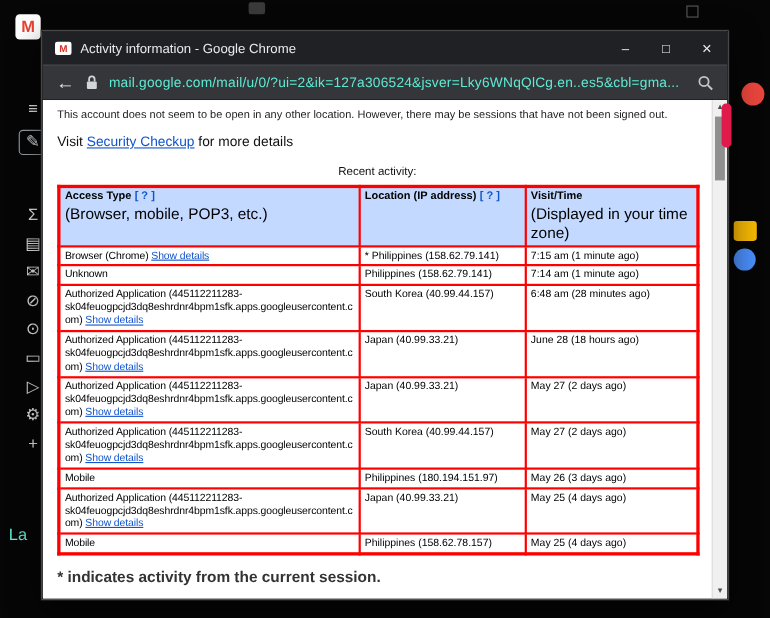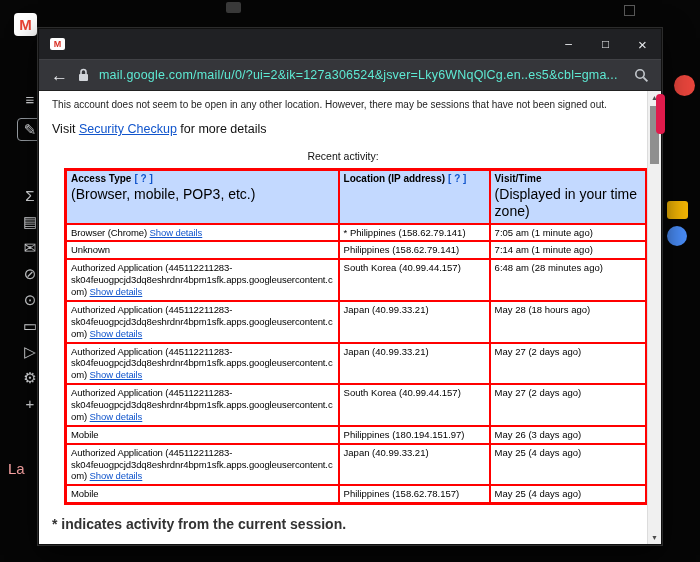--- a/index.html
+++ b/index.html
@@ -20,21 +20,21 @@
   .top-chip { position: absolute; left: 226px; top: 2px; width: 15px; height: 11px; background: #3a3a3a; border-radius: 2px; }
   .top-right-frag { position: absolute; left: 624px; top: 5px; width: 11px; height: 11px; border: 1px solid #5a5a5a; }
   .left-rail {
     position: absolute; left: 12px; top: 92px; width: 36px;
     display: flex; flex-direction: column; align-items: center; row-gap: 11px;
     color: #e8eaed; font-size: 15px; z-index: 0;
   }
   .rail-icon { line-height: 1; }
   .rail-icon.boxed { border: 1px solid #9aa0a6; border-radius: 4px; padding: 3px 6px; }
   .rail-icon.gap-top { margin-top: 36px; }
-  .partial-label { position: absolute; left: 8px; top: 460px; color: #fca5a5; font-size: 15px; }
+  .partial-label { position: absolute; left: 8px; top: 478px; color: #5eead4; font-size: 15px; }
   .chip { position: absolute; }
   .red-dot { left: 674px; top: 75px; width: 21px; height: 21px; border-radius: 50%; }
   .yellow-chip { left: 667px; top: 201px; width: 21px; height: 18px; border-radius: 3px; }
   .blue-chip { left: 667px; top: 226px; width: 20px; height: 20px; border-radius: 50%; }
   .pink-bar { left: 656px; top: 94px; width: 9px; height: 40px; border-radius: 4px; z-index: 6; }
 
   
   .window {
     position: absolute; left: 38px; top: 28px; width: 624px; height: 517px;
     display: flex; flex-direction: column; background: #ffffff;
@@ -71,21 +71,21 @@
     flex: 1; position: relative; background: #ffffff; overflow: hidden;
     padding: 6px 27px 0 11px; color: #111;
   }
   .intro { font-size: 10px; color: #1d1d1d; margin: 2px 0 0 2px; }
   .visit-line { font-size: 12.5px; margin: 12px 0 0 2px; }
   .page-link { color: #1155cc; cursor: pointer; }
   .recent { font-size: 10.5px; margin: 14px 0 6px 2px; text-align: center; }
 
   table.activity {
     width: 100%; border-collapse: collapse; table-layout: fixed;
-    border: 3px solid #ff0000; margin-left: 14px;
+    border: 3px solid #ff0000; margin-left: 2px;
   }
   .activity th, .activity td {
     border: 2px solid #ff0000; padding: 2px 4px; text-align: left;
     vertical-align: top; font-size: 9.5px; color: #000; line-height: 1.25;
   }
   .activity th { background: #c3d9ff; font-weight: bold; font-size: 10px; }
   .activity th .sub { display: block; font-weight: normal; font-size: 14px; }
   .help-link { color: #1155cc; font-weight: bold; margin-left: 3px; text-decoration: none; cursor: pointer; }
   td.access { overflow-wrap: break-word; word-break: break-word; letter-spacing: -0.1px; }
   .show-details { color: #1155cc; text-decoration: underline; cursor: pointer; }
@@ -125,20 +125,21 @@
 <div class="partial-label">La</div>
 <div class="chip red-dot" style="background-color: rgb(232, 69, 60);"></div>
 <div class="chip yellow-chip" style="background-color: rgb(246, 183, 4);"></div>
 <div class="chip blue-chip" style="background-color: rgb(74, 141, 248);"></div>
 <div class="chip pink-bar" style="background-color: rgb(224, 27, 76);"></div>
 
 <div class="window">
 
   <div class="titlebar">
     <span class="app-icon">M</span>
+    <span class="win-title">Activity information - Google Chrome</span>
     <span class="win-controls">
       <span class="ctrl">–</span>
       <span class="ctrl">□</span>
       <span class="ctrl close">×</span>
     </span>
   </div>
 
   <div class="urlbar">
     <span class="back-arrow">←</span>
     <svg class="bar-svg" width="11" height="14" viewBox="0 0 11 14">
@@ -179,36 +180,36 @@
           <th>
             <span>Visit/Time</span>
             <span class="sub">(Displayed in your time zone)</span>
           </th>
         </tr>
       </thead>
       <tbody id="activity-body">
           <tr>
             <td class="access"><span>Browser (Chrome)</span> <a class="show-details" href="#">Show details</a></td>
             <td>* Philippines (158.62.79.141)</td>
-            <td>7:05 am (1 minute ago)</td>
+            <td>7:15 am (1 minute ago)</td>
           </tr>
           <tr>
             <td class="access"><span>Unknown</span></td>
             <td>Philippines (158.62.79.141)</td>
             <td>7:14 am (1 minute ago)</td>
           </tr>
           <tr>
             <td class="access"><span>Authorized Application (445112211283-sk04feuogpcjd3dq8eshrdnr4bpm1sfk.apps.googleusercontent.com)</span> <a class="show-details" href="#">Show details</a></td>
             <td>South Korea (40.99.44.157)</td>
             <td>6:48 am (28 minutes ago)</td>
           </tr>
           <tr>
             <td class="access"><span>Authorized Application (445112211283-sk04feuogpcjd3dq8eshrdnr4bpm1sfk.apps.googleusercontent.com)</span> <a class="show-details" href="#">Show details</a></td>
             <td>Japan (40.99.33.21)</td>
-            <td>May 28 (18 hours ago)</td>
+            <td>June 28 (18 hours ago)</td>
           </tr>
           <tr>
             <td class="access"><span>Authorized Application (445112211283-sk04feuogpcjd3dq8eshrdnr4bpm1sfk.apps.googleusercontent.com)</span> <a class="show-details" href="#">Show details</a></td>
             <td>Japan (40.99.33.21)</td>
             <td>May 27 (2 days ago)</td>
           </tr>
           <tr>
             <td class="access"><span>Authorized Application (445112211283-sk04feuogpcjd3dq8eshrdnr4bpm1sfk.apps.googleusercontent.com)</span> <a class="show-details" href="#">Show details</a></td>
             <td>South Korea (40.99.44.157)</td>
             <td>May 27 (2 days ago)</td>

